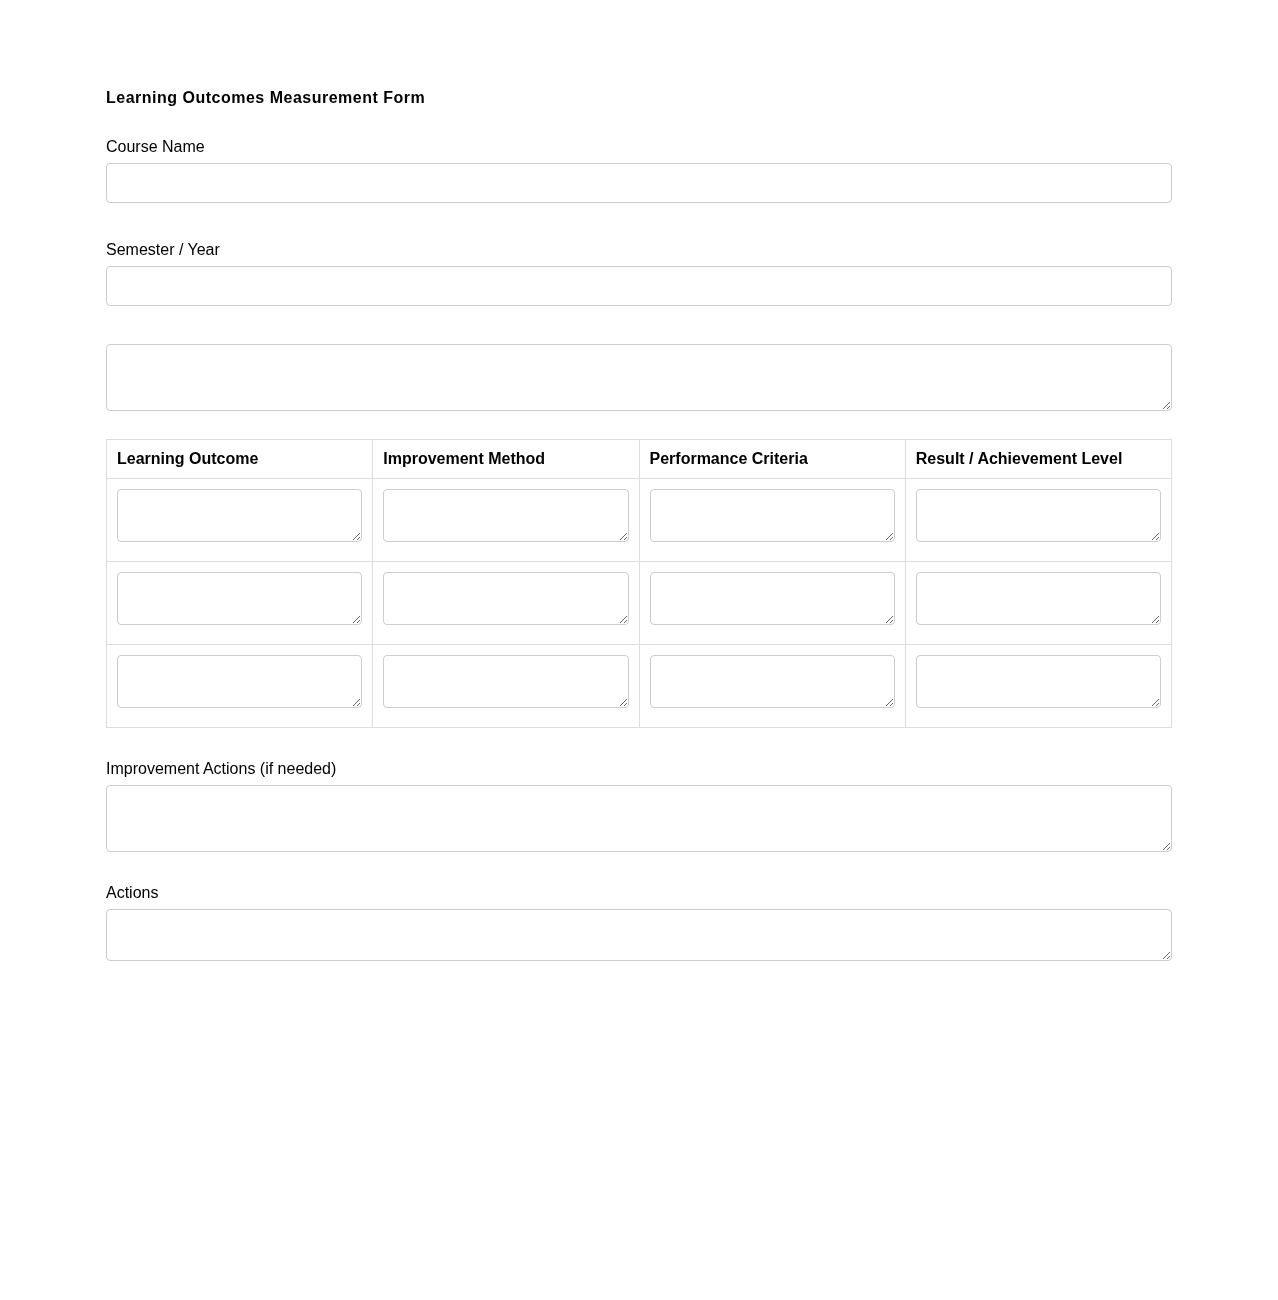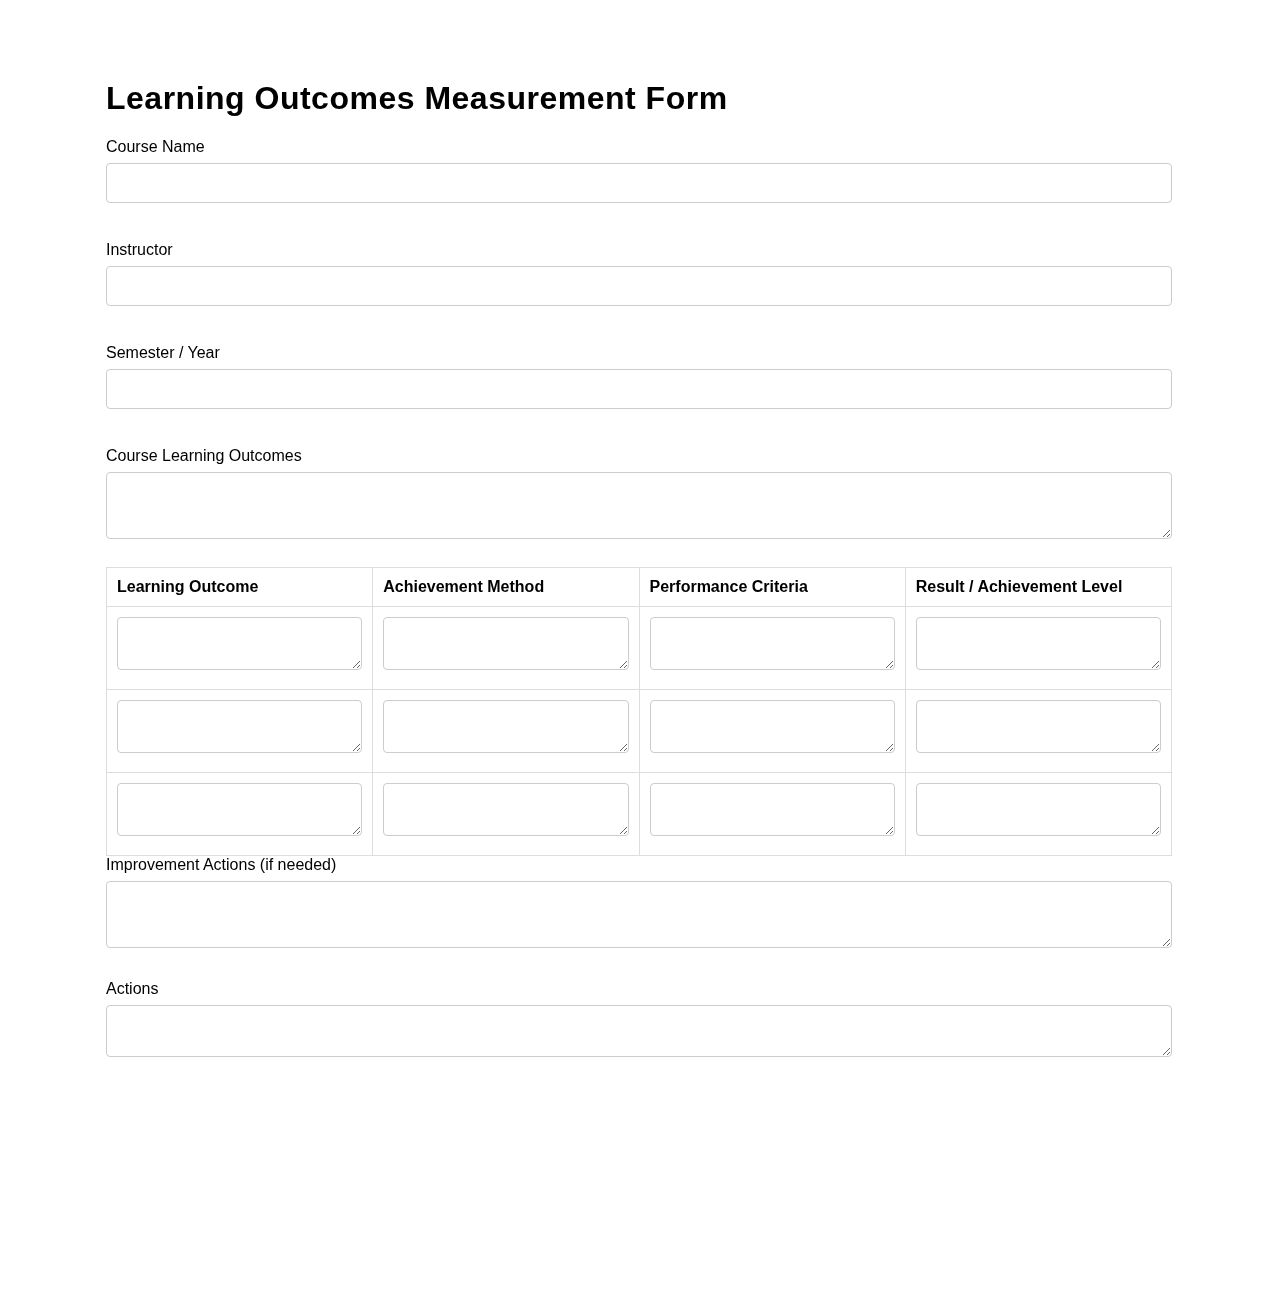--- a/index.html
+++ b/index.html
@@ -10,21 +10,21 @@
       position: relative;
     }
     .container {
       position: absolute;
       left: 106px;
       top: 84px;
       width: 1066px;
     }
     h1 {
       margin: 0;
-      font-size: 32px;
+      font-size: 16px;
       font-weight: bold;
       letter-spacing: 0.5px;
       line-height: 28px;
     }
     .field { margin-top: 0; }
     label {
       display: block;
       font-size: 16px;
       line-height: 18px;
     }
@@ -78,40 +78,35 @@
 <body>
 
 <div class="container">
   <h1>Learning Outcomes Measurement Form</h1>
 
   <div class="field" style="margin-top:26px;">
     <label>Course Name</label>
     <input type="text" value="" style="">
   </div>
 
-  <div class="field" style="margin-top:38px;">
-    <label>Instructor</label>
-    <input type="text" value="" style="">
-  </div>
 
   <div class="field" style="margin-top:38px;">
     <label>Semester / Year</label>
     <input type="text" value="" style="">
   </div>
 
   <div class="field" style="margin-top:38px;">
-    <label>Course Learning Outcomes</label>
     <textarea class="wide-ta" style="height: 67px;"></textarea>
   </div>
 
   <table style="margin-top:28px;">
     <thead>
       <tr>
         <th>Learning Outcome</th>
-        <th>Achievement Method</th>
+        <th>Improvement Method</th>
         <th>Performance Criteria</th>
         <th>Result / Achievement Level</th>
       </tr>
     </thead>
     <tbody>
       <tr>
         <td>
             <textarea style=""></textarea>
           </td>
         <td>
@@ -148,21 +143,21 @@
         <td>
             <textarea style=""></textarea>
           </td>
         <td>
             <textarea style=""></textarea>
           </td>
       </tr>
     </tbody>
   </table>
 
-  <div class="field" style="">
+  <div class="field" style="margin-top:32px;">
     <label>Improvement Actions (if needed)</label>
     <textarea class="wide-ta" style="height: 67px;"></textarea>
   </div>
 
   <div class="field" style="margin-top:32px;">
     <label>Actions</label>
     <textarea class="wide-ta" style="height: 52px;"></textarea>
   </div>
 </div>
 

